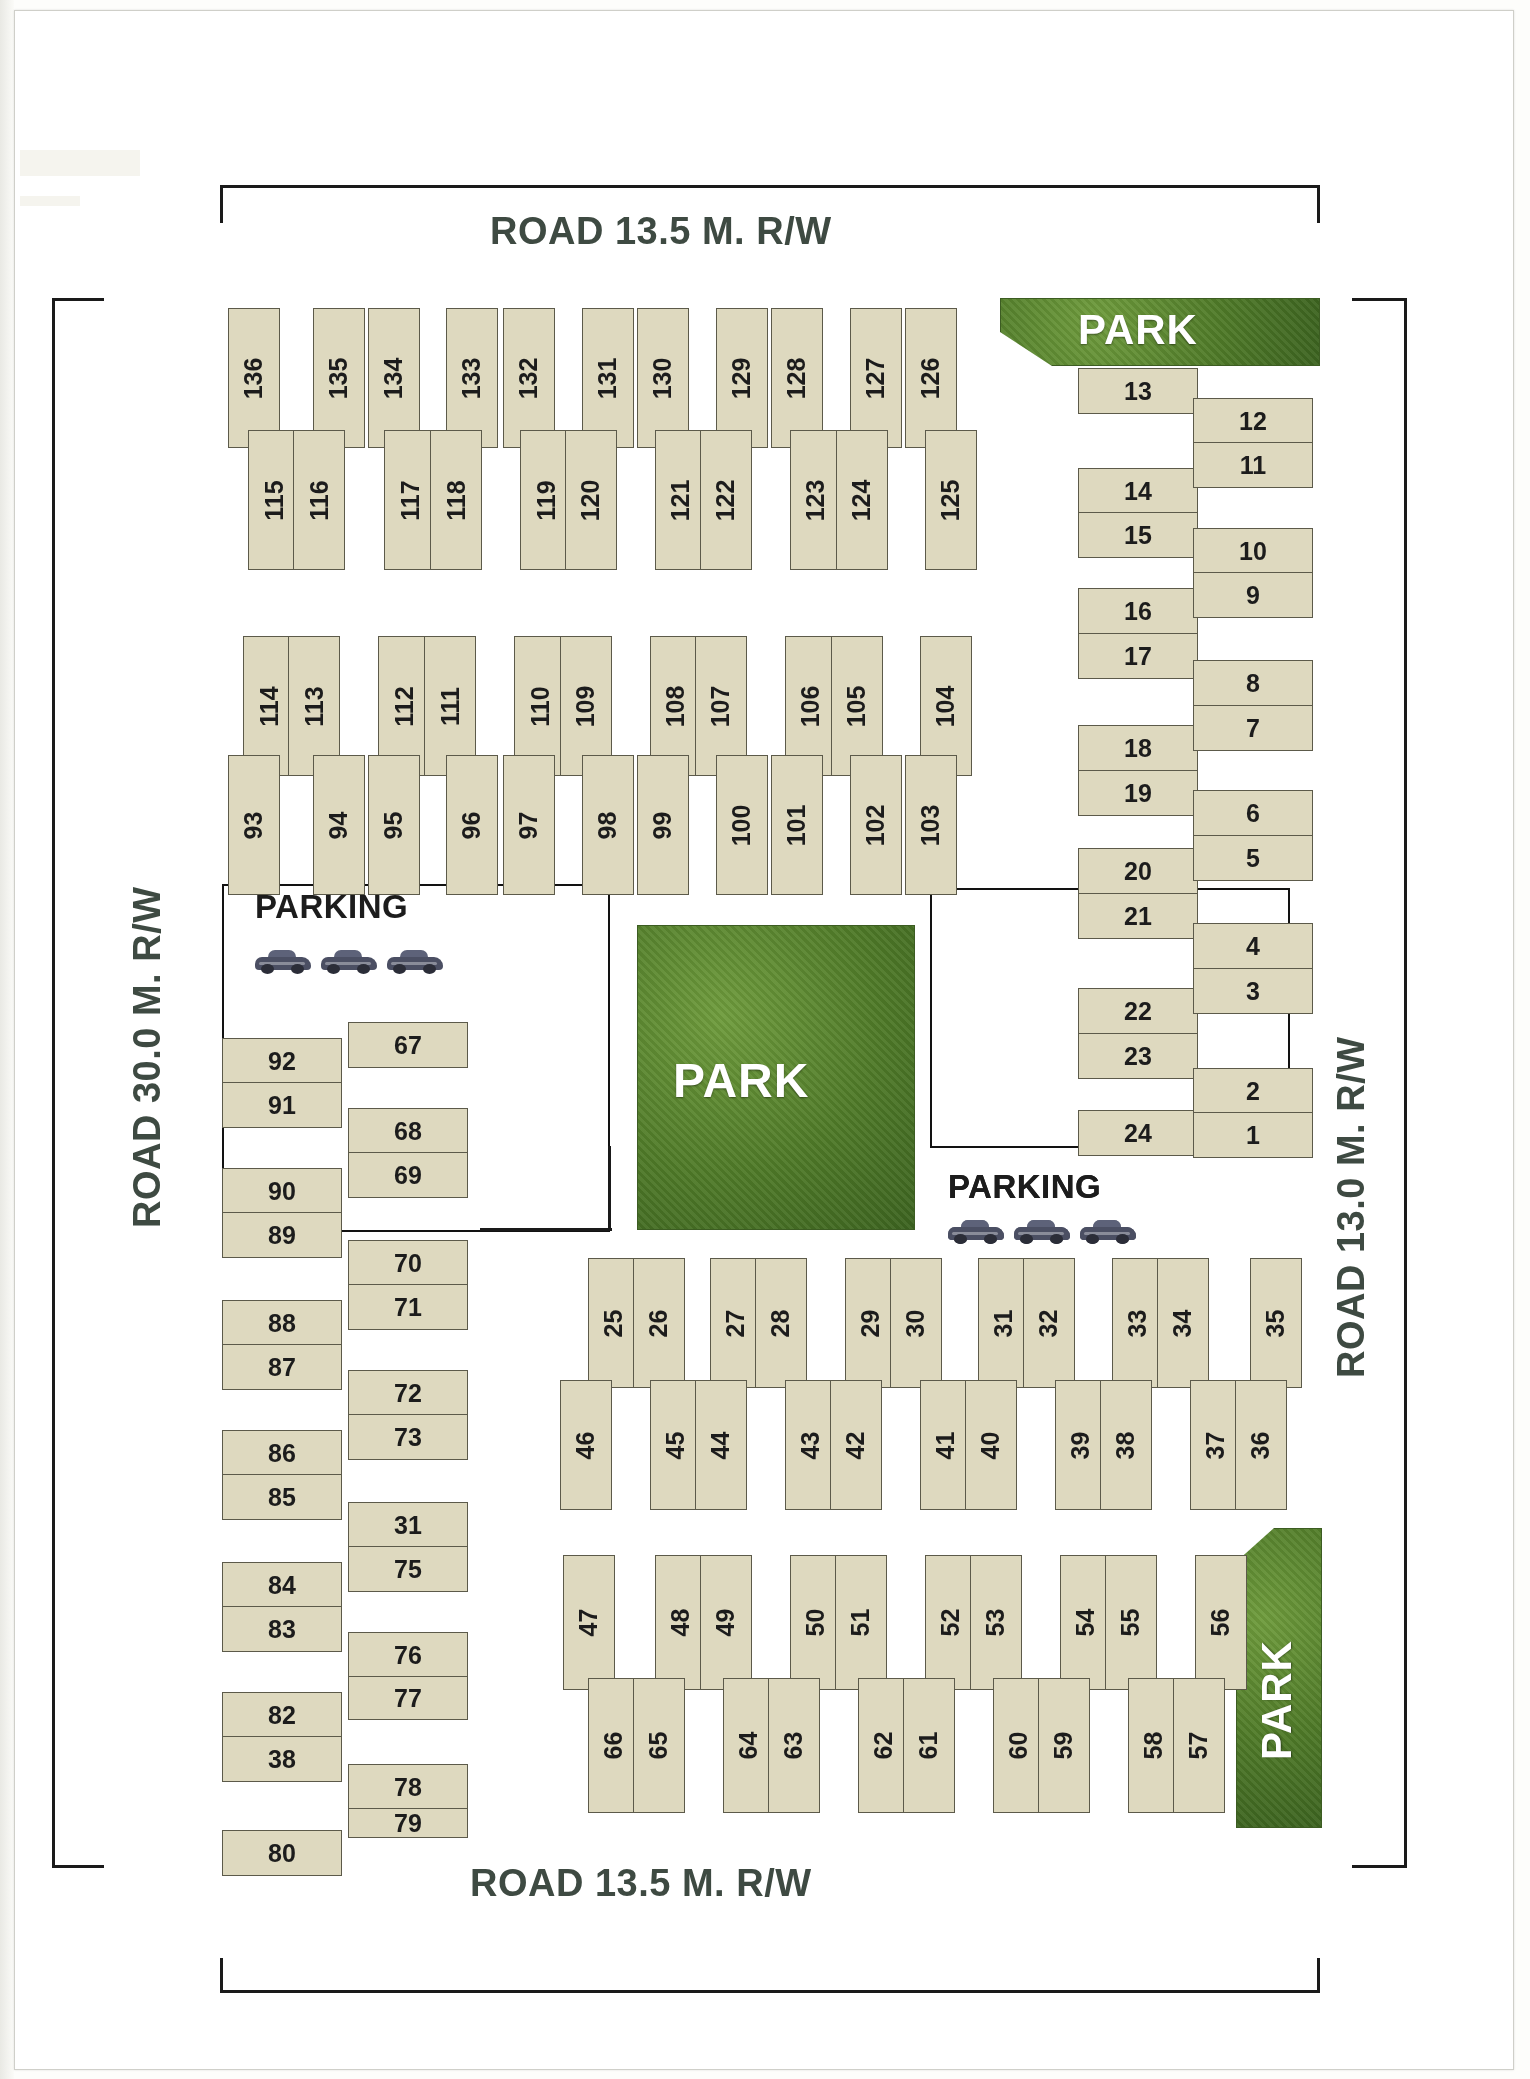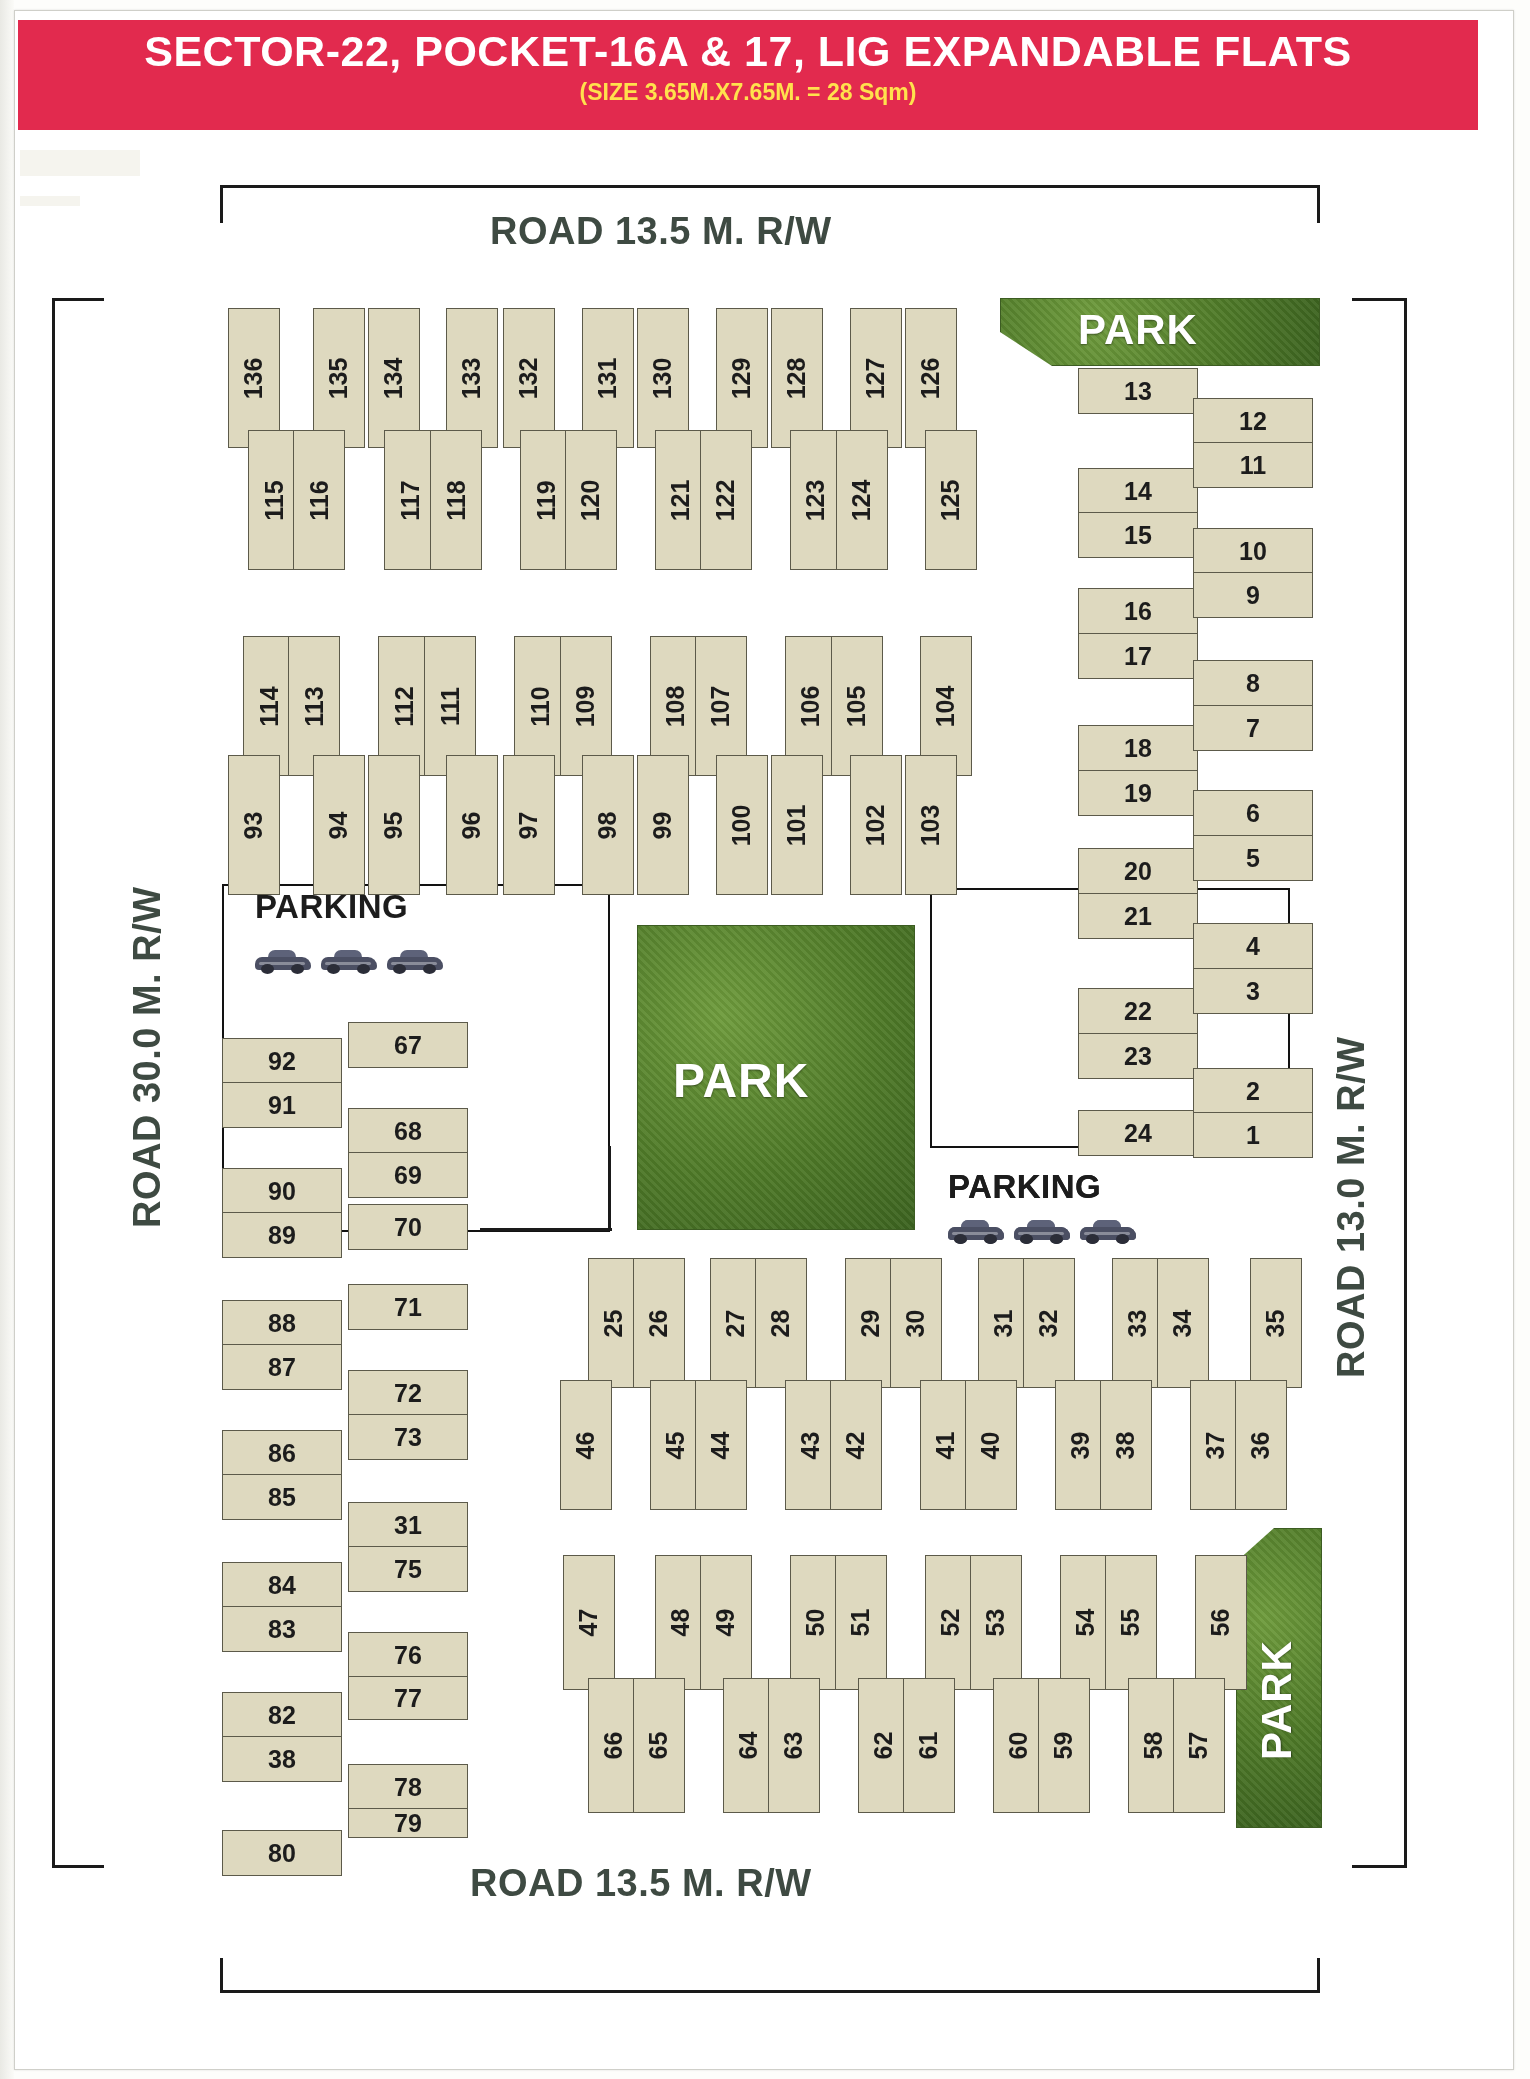--- a/index.html
+++ b/index.html
@@ -155,24 +155,20 @@
 </head>
 <body>
 
 <div id="page">
   <div class="page-edge-left"></div>
   <div id="sheet"></div>
 
   <div class="blotch" style="left:20px;top:150px;width:120px;height:26px;"></div>
   <div class="blotch" style="left:20px;top:196px;width:60px;height:10px;"></div>
 
-  <div id="banner">
-    <div class="t1">SECTOR-22, POCKET-16A &amp; 17, LIG EXPANDABLE FLATS</div>
-    <div class="t2">(SIZE 3.65M.X7.65M. = 28 Sqm)</div>
-  </div>
 
   <div class="rule" style="left:220px;top:185px;width:1100px;height:3px;"></div>
   <div class="rule" style="left:220px;top:185px;width:3px;height:38px;"></div>
   <div class="rule" style="left:1317px;top:185px;width:3px;height:38px;"></div>
 
   <div class="rule" style="left:52px;top:298px;width:3px;height:1570px;"></div>
   <div class="rule" style="left:52px;top:298px;width:52px;height:3px;"></div>
   <div class="rule" style="left:52px;top:1865px;width:52px;height:3px;"></div>
 
   <div class="rule" style="left:1404px;top:298px;width:3px;height:1570px;"></div>
@@ -522,21 +518,21 @@
       </div>
       <div class="plot" style="left: 348px; top: 1022px; width: 120px; height: 46px; justify-content: center;">
         <span>67</span>
       </div>
       <div class="plot" style="left: 348px; top: 1108px; width: 120px; height: 46px;">
         <span>68</span>
       </div>
       <div class="plot" style="left: 348px; top: 1152px; width: 120px; height: 46px;">
         <span>69</span>
       </div>
-      <div class="plot" style="left: 348px; top: 1204px; width: 120px; height: 46px;">
+      <div class="plot" style="left: 348px; top: 1240px; width: 120px; height: 46px;">
         <span>70</span>
       </div>
       <div class="plot" style="left: 348px; top: 1284px; width: 120px; height: 46px;">
         <span>71</span>
       </div>
       <div class="plot" style="left: 348px; top: 1370px; width: 120px; height: 46px;">
         <span>72</span>
       </div>
       <div class="plot" style="left: 348px; top: 1414px; width: 120px; height: 46px;">
         <span>73</span>

